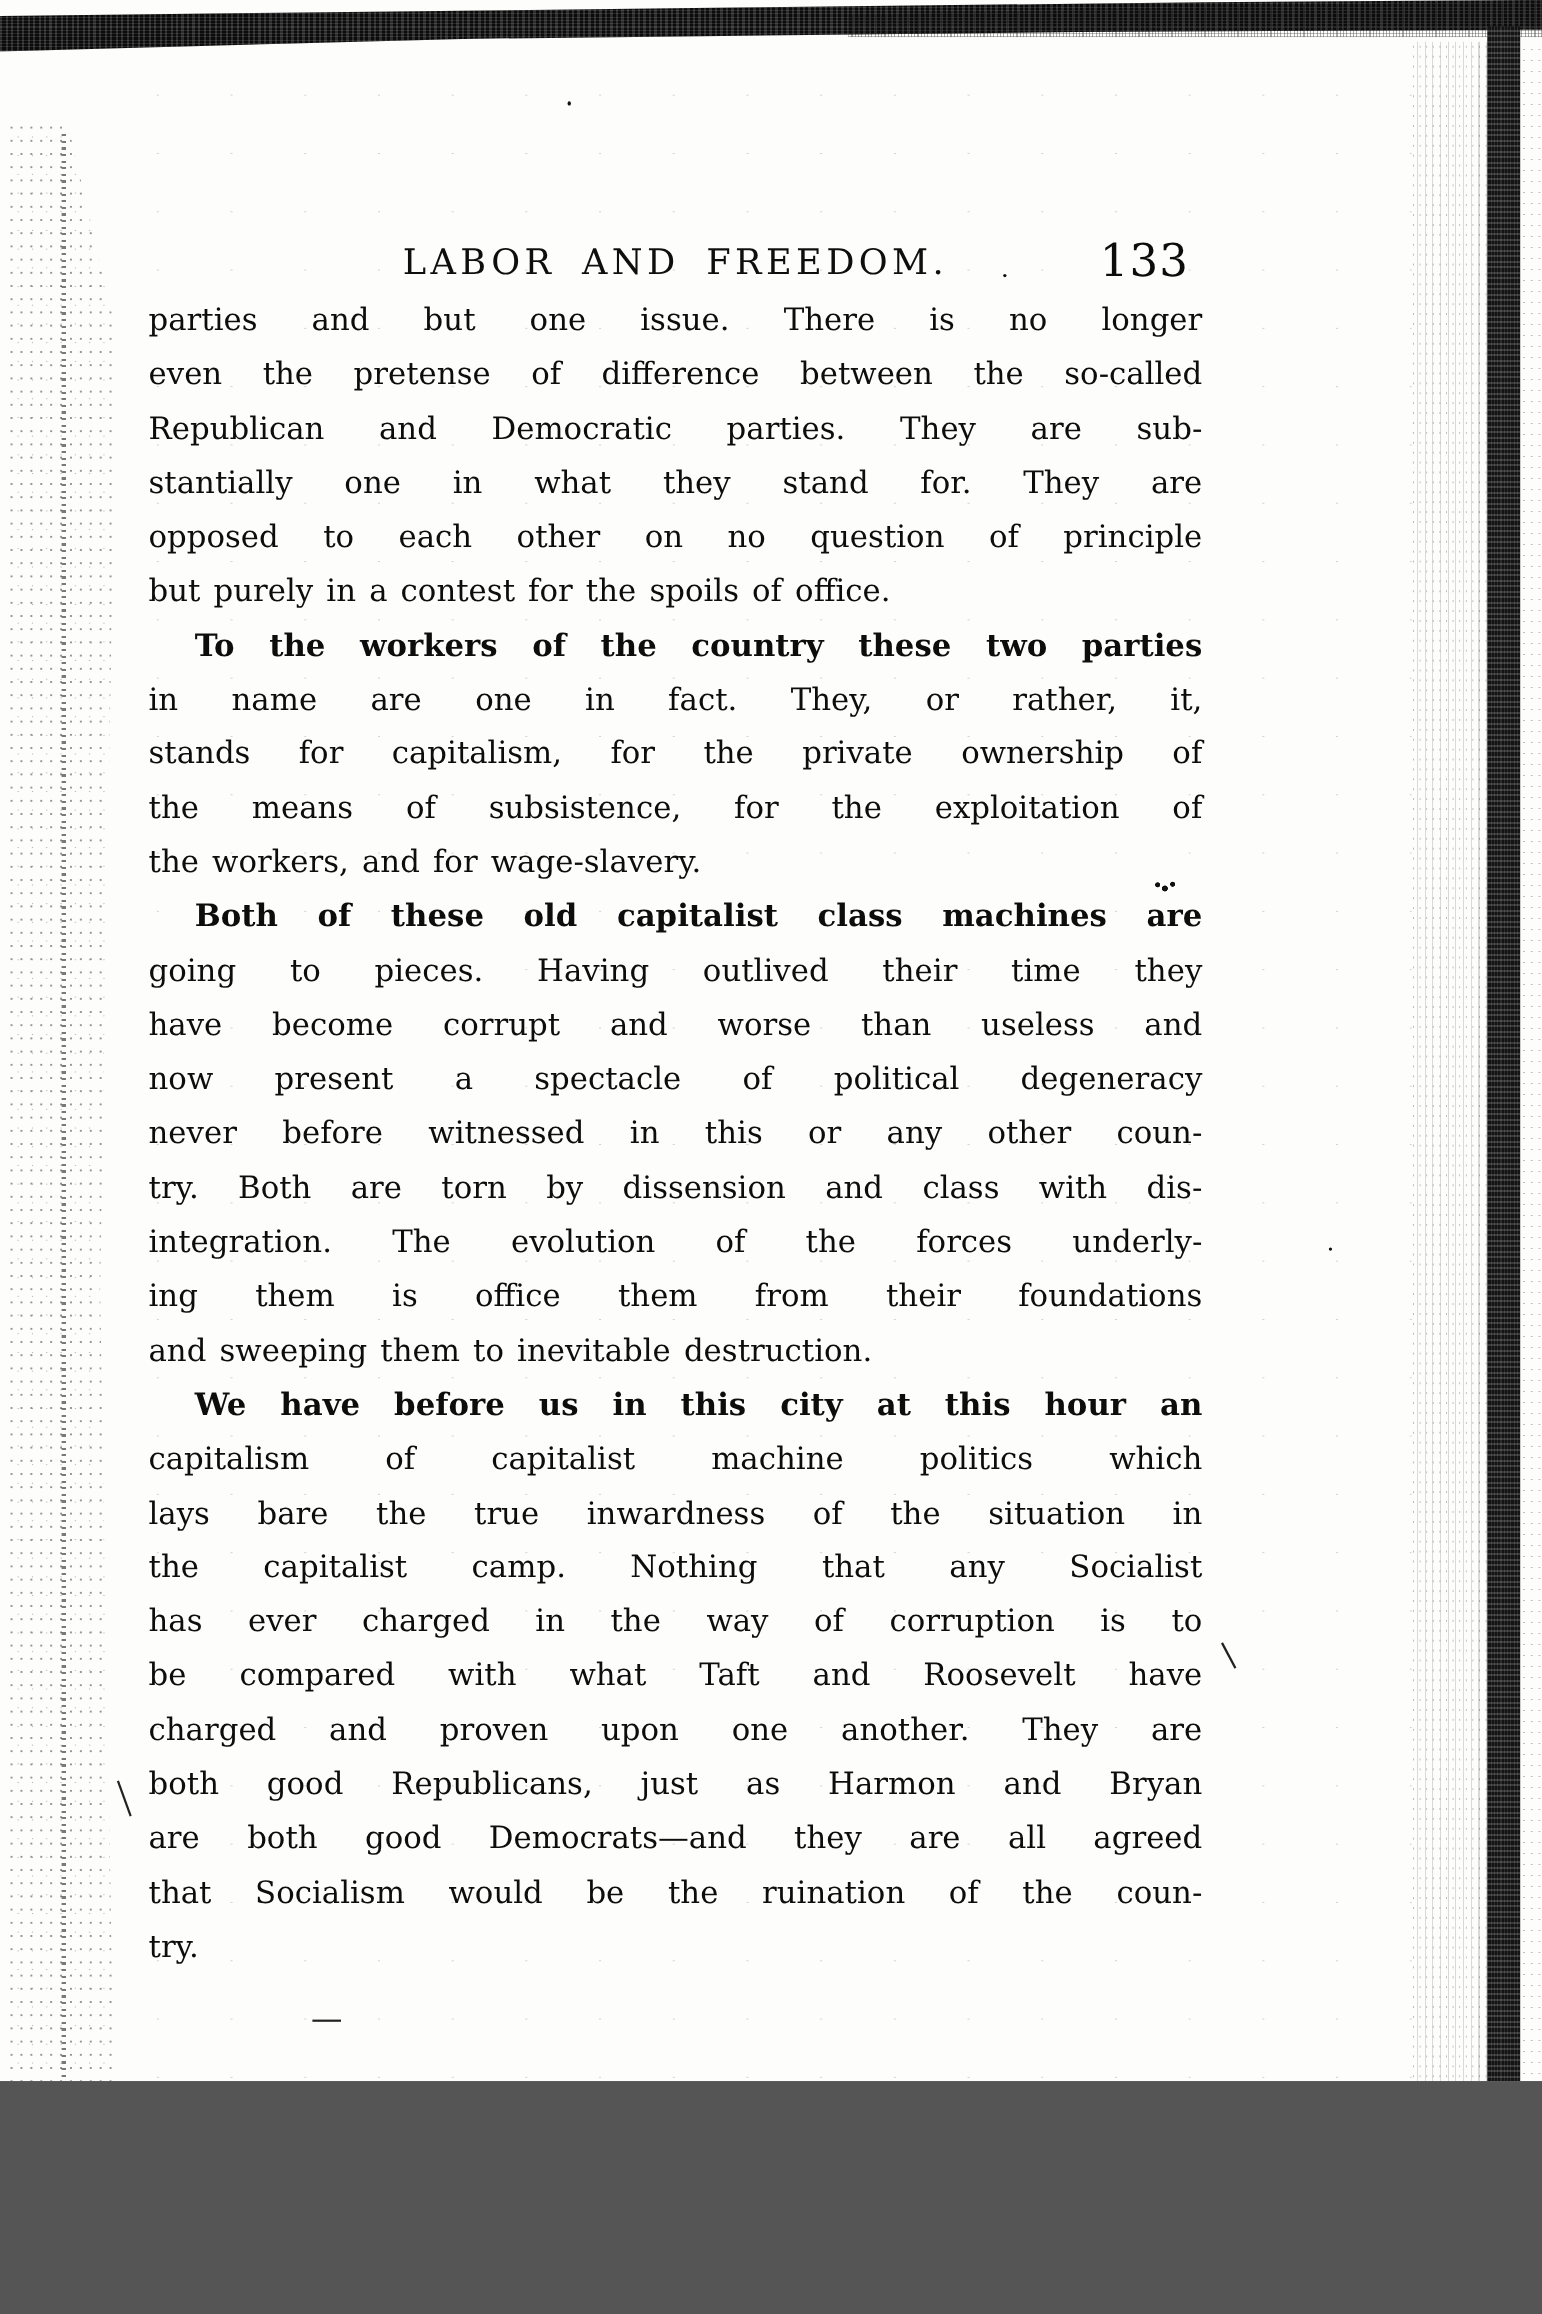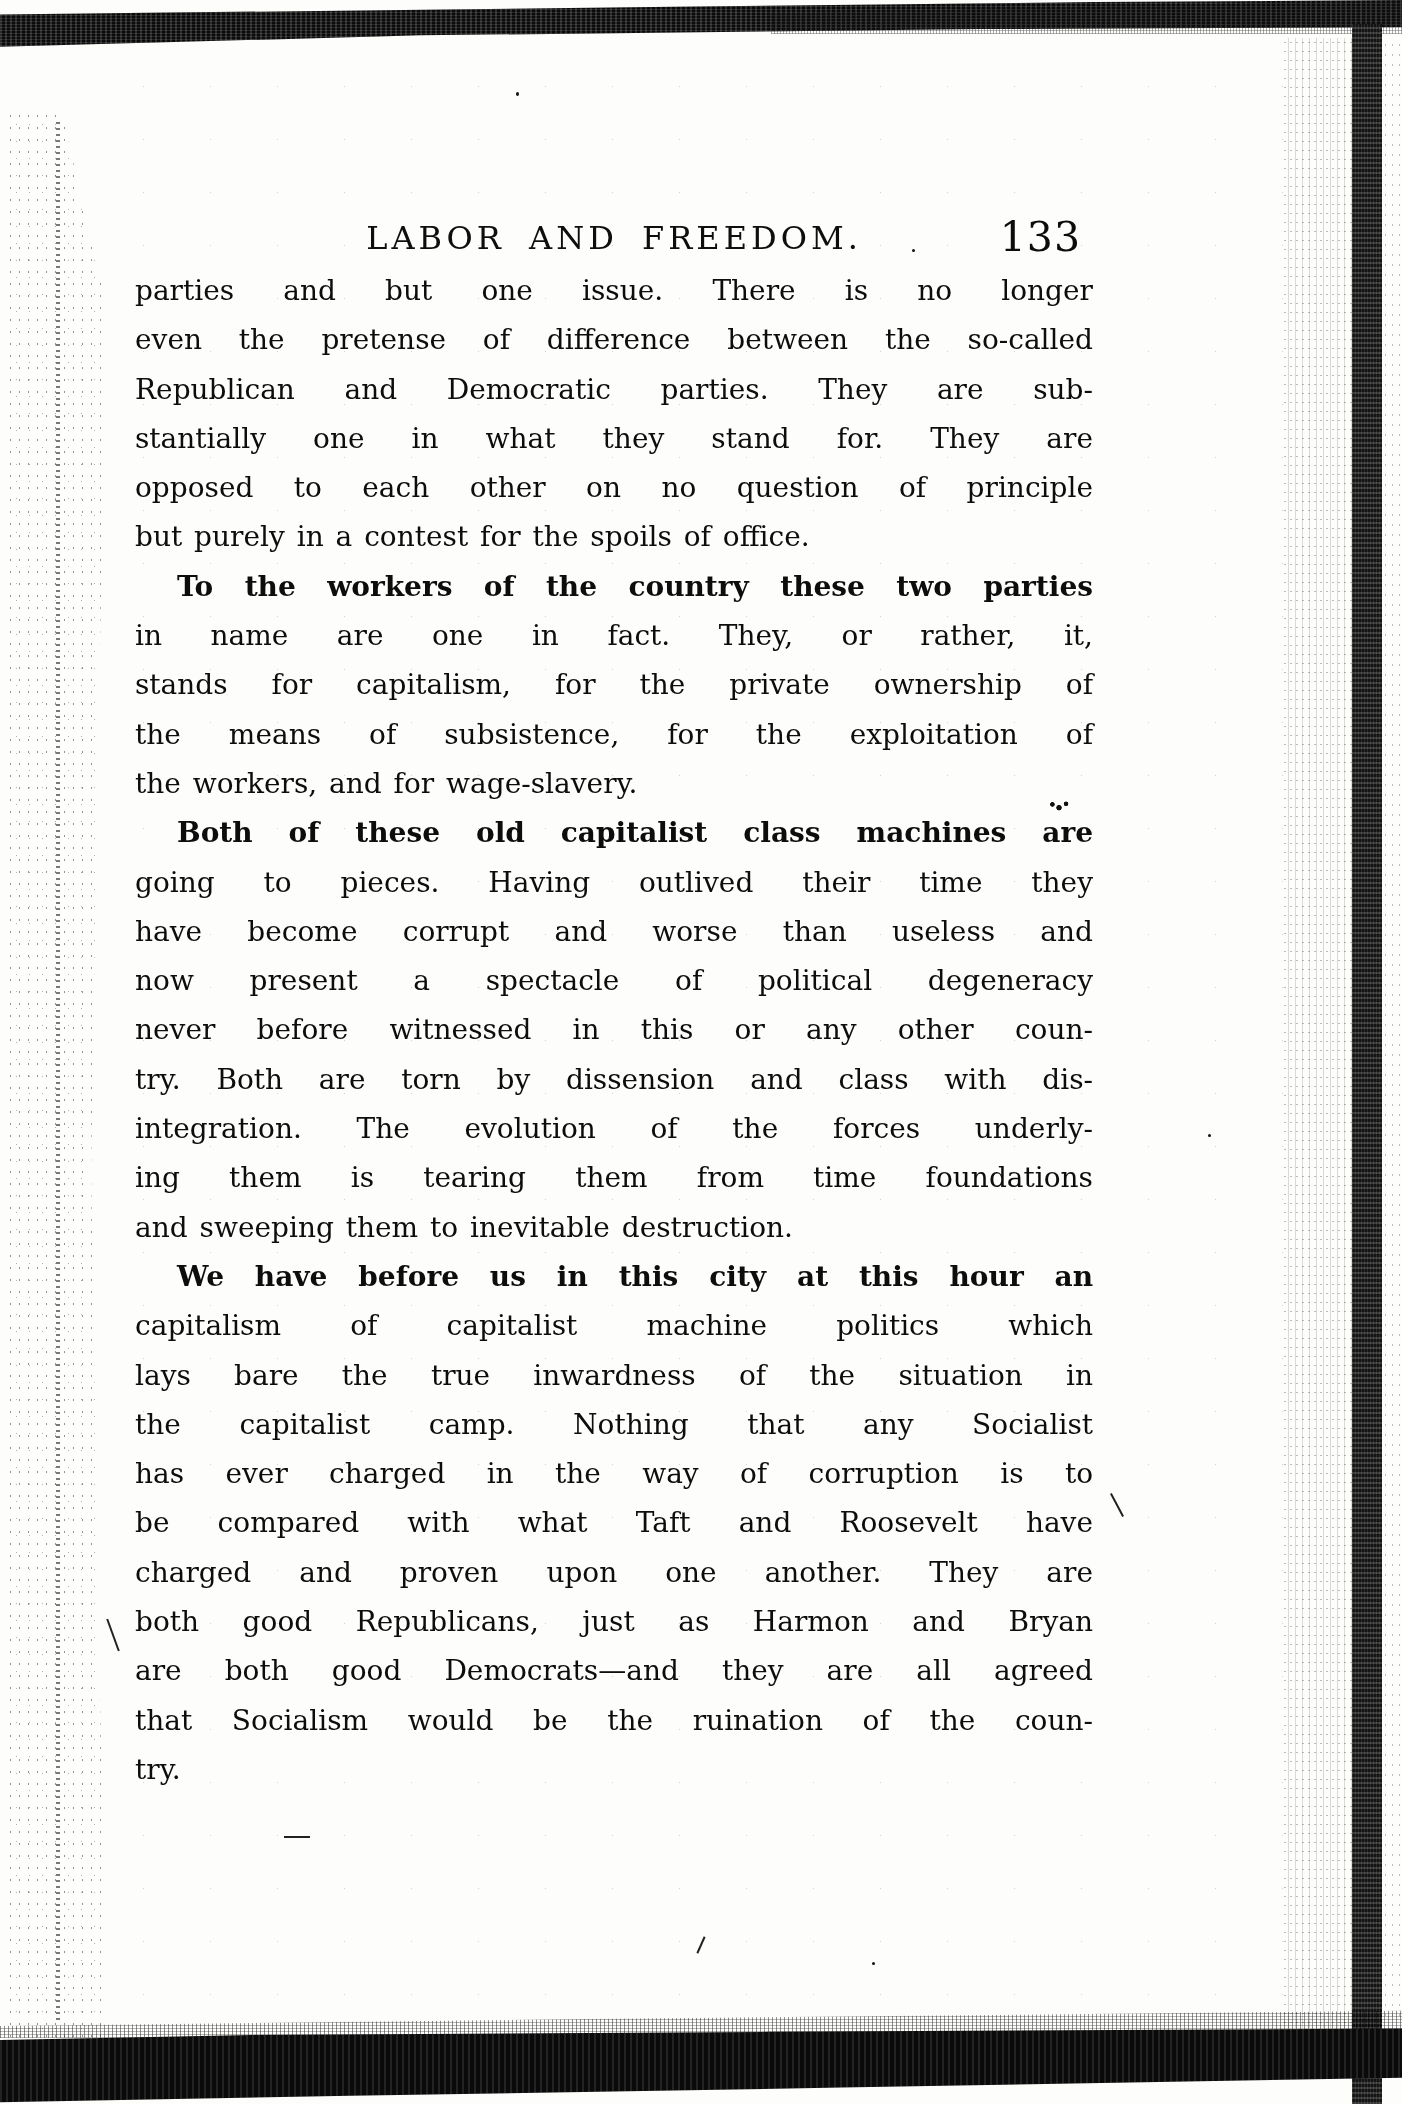--- a/index.html
+++ b/index.html
@@ -1,19 +1,19 @@
 <!DOCTYPE html>
 <html><head>
 <meta charset="utf-8">
 <style>
   html, body { margin: 0; padding: 0; background: #555; }
   .stage {
     position: relative;
     width: 1402px;
-    height: 2104px;
+    height: 1892px;
     margin: 0 auto;
     background: #fdfdfb;
     overflow: hidden;
     font-family: "DejaVu Serif", "Liberation Serif", serif;
     color: #0d0d0d;
   }
 
   
   .top-band {
     position: absolute; left: 0; top: 0; width: 100%; height: 52px;
@@ -168,21 +168,21 @@
         <div class="line last">the workers, and for wage-slavery.</div>
       </div>
       <div class="paragraph">
         <div class="line indent">Both of these old capitalist class machines are</div>
         <div class="line">going to pieces. Having outlived their time they</div>
         <div class="line">have become corrupt and worse than useless and</div>
         <div class="line">now present a spectacle of political degeneracy</div>
         <div class="line">never before witnessed in this or any other coun-</div>
         <div class="line">try. Both are torn by dissension and class with dis-</div>
         <div class="line">integration. The evolution of the forces underly-</div>
-        <div class="line">ing them is tearing them from time foundations</div>
+        <div class="line">ing them is office them from their foundations</div>
         <div class="line last">and sweeping them to inevitable destruction.</div>
       </div>
       <div class="paragraph">
         <div class="line indent">We have before us in this city at this hour an</div>
         <div class="line">capitalism of capitalist machine politics which</div>
         <div class="line">lays bare the true inwardness of the situation in</div>
         <div class="line">the capitalist camp. Nothing that any Socialist</div>
         <div class="line">has ever charged in the way of corruption is to</div>
         <div class="line">be compared with what Taft and Roosevelt have</div>
         <div class="line">charged and proven upon one another. They are</div>

